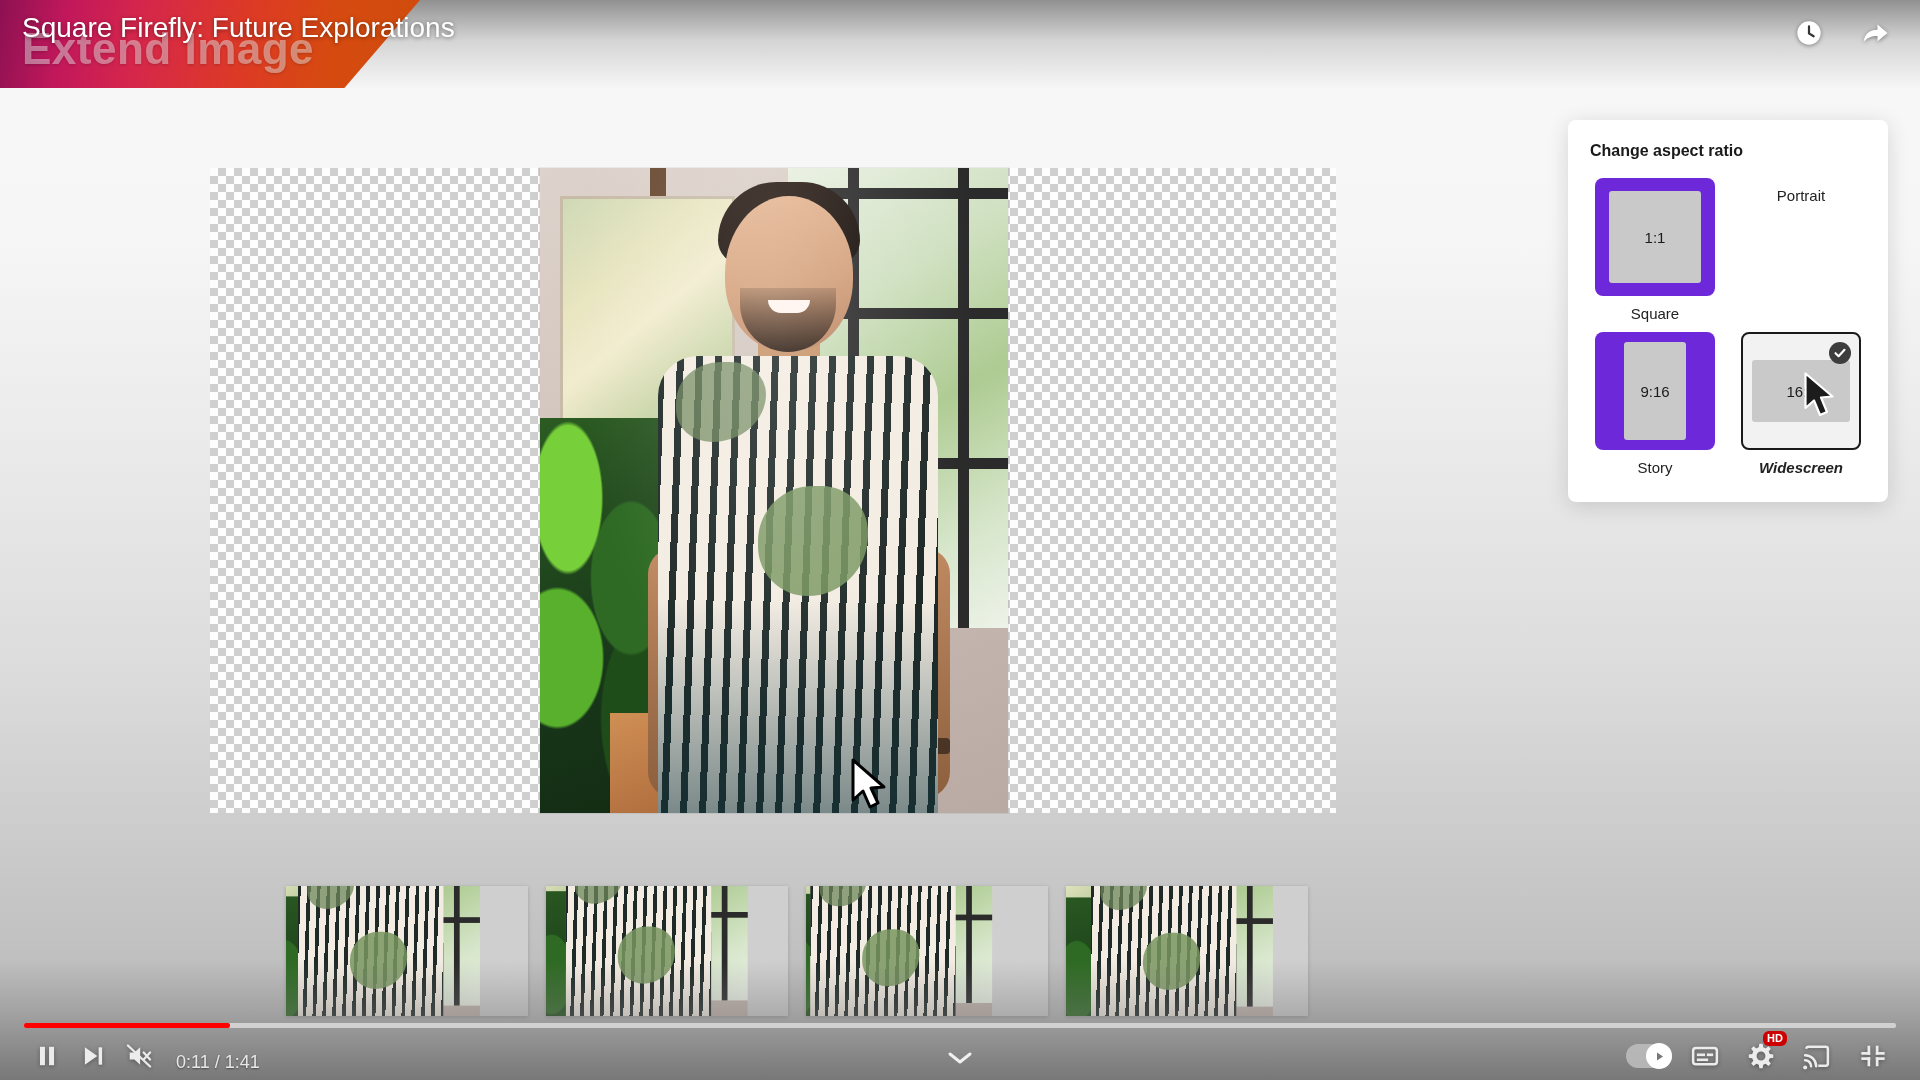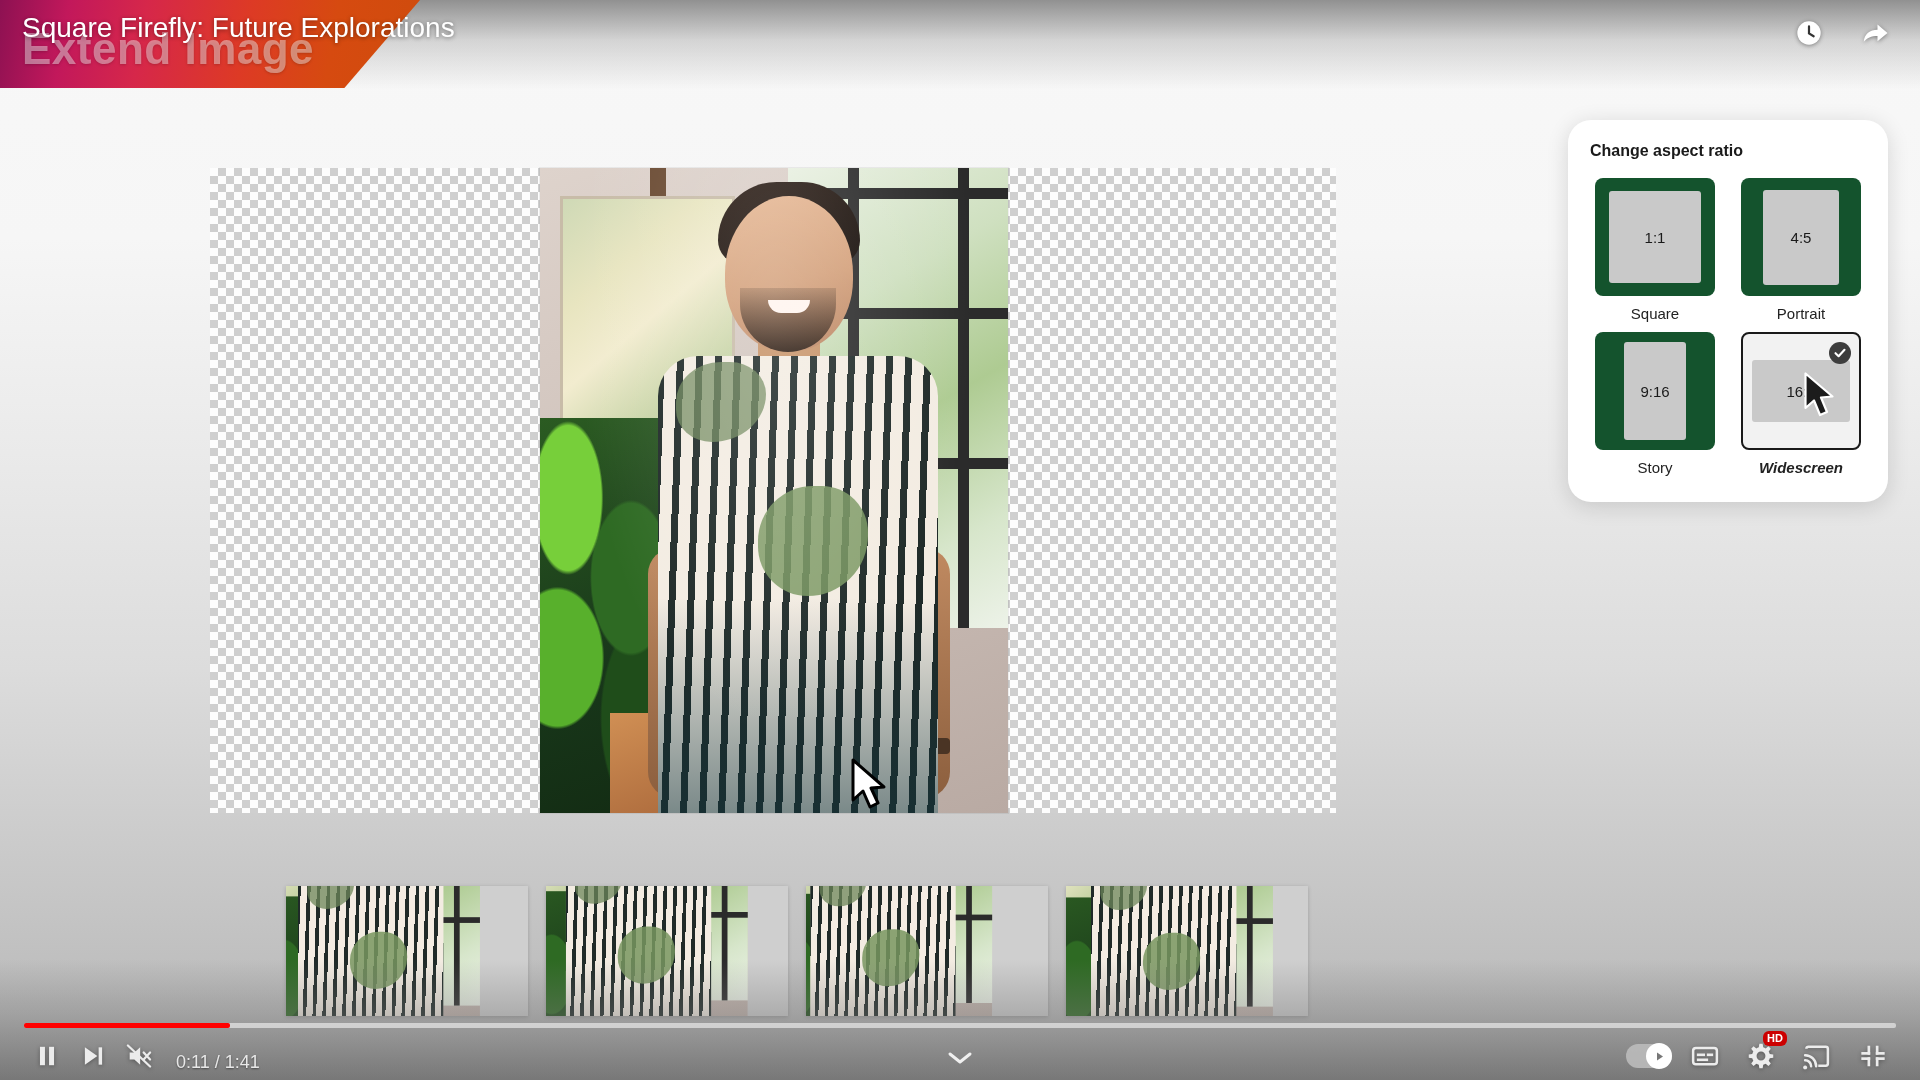--- a/index.html
+++ b/index.html
@@ -120,28 +120,28 @@
   .ph-arm-l{ position:absolute; left:108px; top:380px; width:58px; height:250px; border-radius:26px; background:linear-gradient(180deg,#c08a61,#8c5f3e); }
   .ph-arm-r{ position:absolute; left:352px; top:380px; width:58px; height:250px; border-radius:26px; background:linear-gradient(180deg,#c08a61,#8c5f3e); }
   .ph-watch{ position:absolute; left:352px; top:570px; width:58px; height:16px; background:#4a3424; border-radius:4px; }
   .ph-soft{ position:absolute; inset:0; background:radial-gradient(ellipse at 50% 20%,rgba(255,255,255,.18),transparent 60%); }
 
   #canvas-cursor{ position:absolute; left:640px; top:590px; z-index:22; }
 
   
   #aspect-panel{
     position:absolute; right:32px; top:120px; width:320px;
-    background:#fff; border-radius:23px; padding:22px 22px 26px 22px;
+    background:#fff; border-radius:8px; padding:22px 22px 26px 22px;
     box-shadow:0 4px 22px rgba(0,0,0,.14); z-index:50;
   }
   #panel-title{ font-size:16px; font-weight:bold; color:#1a1a1a; margin-bottom:18px; }
   .ratio-grid{ display:grid; grid-template-columns:1fr 1fr; gap:10px 16px; }
   .ratio-cell{ display:flex; flex-direction:column; align-items:center; }
   .ratio-card{
-    width:120px; height:118px; border-radius:8px; background:#14532d;
+    width:120px; height:118px; border-radius:8px; background:#6d28d9;
     display:flex; align-items:center; justify-content:center; position:relative;
     border:2px solid transparent; cursor:pointer;
   }
   .ratio-card.selected{ border-color:#1a1a1a; background:#f2f2f2; }
   .ratio-swatch{
     background:#c9c9c9; border-radius:3px; display:flex; align-items:center; justify-content:center;
     color:#1a1a1a; font-size:15px;
   }
   .sw-1-1{ width:92px; height:92px; }
   .sw-4-5{ width:76px; height:95px; }
@@ -290,23 +290,20 @@
   <div class="ratio-grid">
 
     <div class="ratio-cell">
       <div class="ratio-card">
         <div class="ratio-swatch sw-1-1">1:1</div>
       </div>
       <div class="ratio-label">Square</div>
     </div>
 
     <div class="ratio-cell">
-      <div class="ratio-card">
-        <div class="ratio-swatch sw-4-5">4:5</div>
-      </div>
       <div class="ratio-label">Portrait</div>
     </div>
 
     <div class="ratio-cell">
       <div class="ratio-card">
         <div class="ratio-swatch sw-9-16">9:16</div>
       </div>
       <div class="ratio-label">Story</div>
     </div>
 

